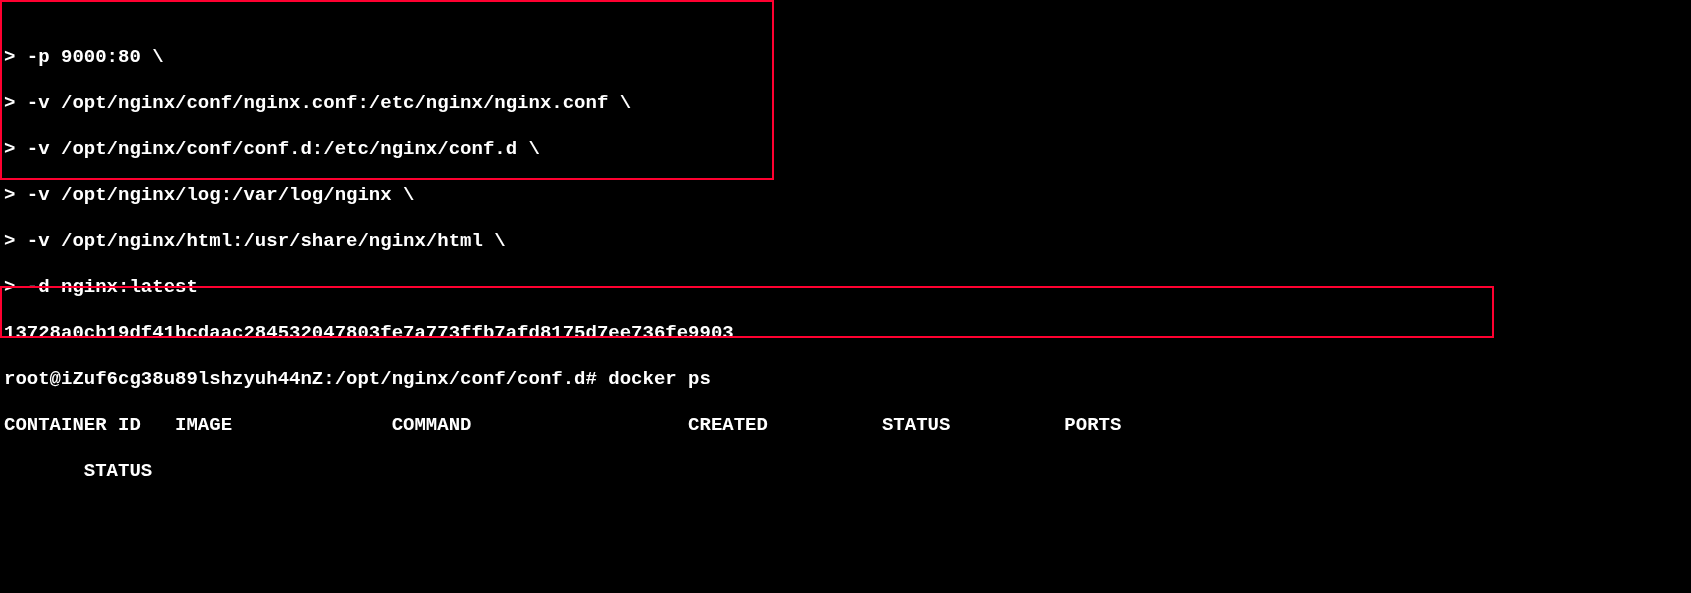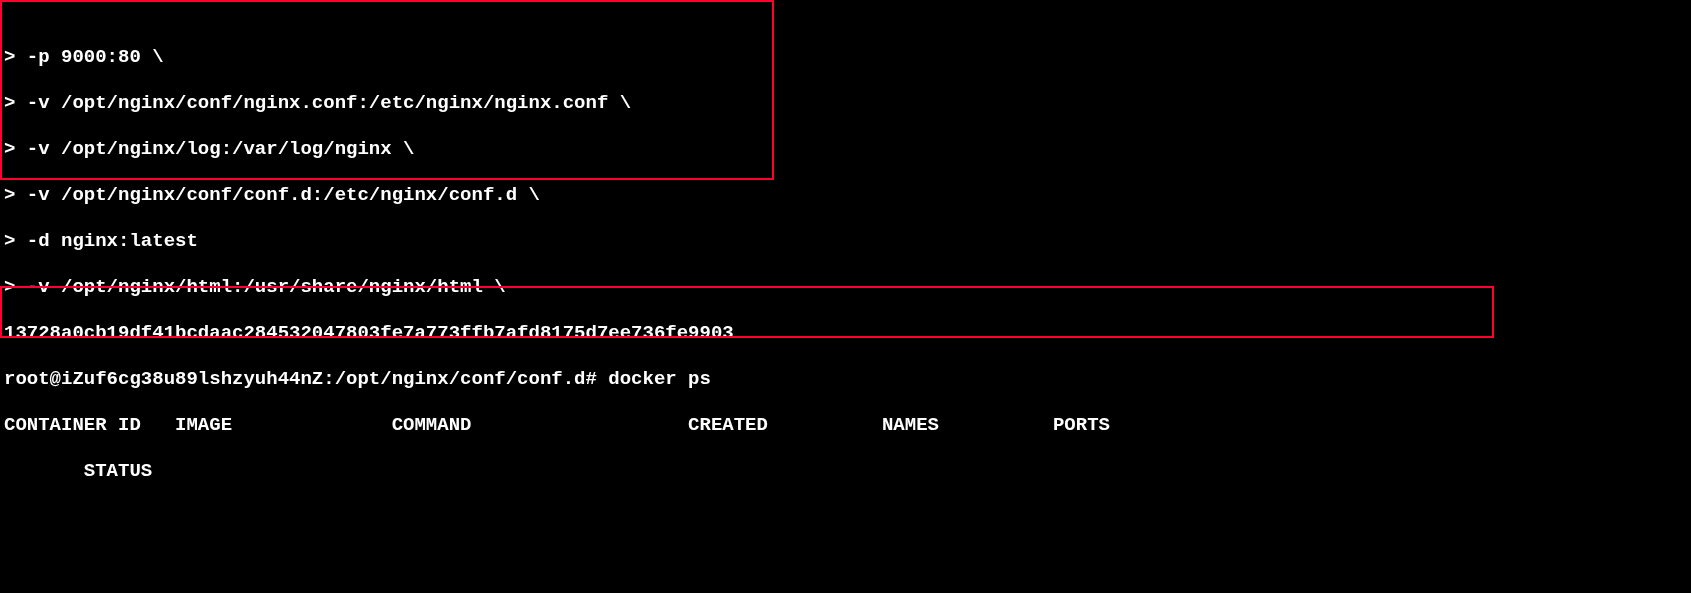--- a/index.html
+++ b/index.html
@@ -43,33 +43,33 @@
 </style>
 </head>
 <body>
 
 <div class="term">
 <div class="block">
 <span>&gt; -p 9000:80 \
 </span>
 <span>&gt; -v /opt/nginx/conf/nginx.conf:/etc/nginx/nginx.conf \
 </span>
+<span>&gt; -v /opt/nginx/conf/conf.d:/etc/nginx/conf.d \
+</span>
 <span>&gt; -v /opt/nginx/log:/var/log/nginx \
 </span>
-<span>&gt; -v /opt/nginx/conf/conf.d:/etc/nginx/conf.d \
+<span>&gt; -v /opt/nginx/html:/usr/share/nginx/html \
 </span>
 <span>&gt; -d nginx:latest
-</span>
-<span>&gt; -v /opt/nginx/html:/usr/share/nginx/html \
 </span>
 <span>13728a0cb19df41bcdaac284532047803fe7a773ffb7afd8175d7ee736fe9903
 </span>
 <span>root@iZuf6cg38u89lshzyuh44nZ:/opt/nginx/conf/conf.d# docker ps
 </span>
-<span>CONTAINER ID   IMAGE              COMMAND                   CREATED          NAMES          PORTS
+<span>CONTAINER ID   IMAGE              COMMAND                   CREATED          STATUS          PORTS
 </span>
 <span>       STATUS
 </span>
 
 
 
 
 
 
 

